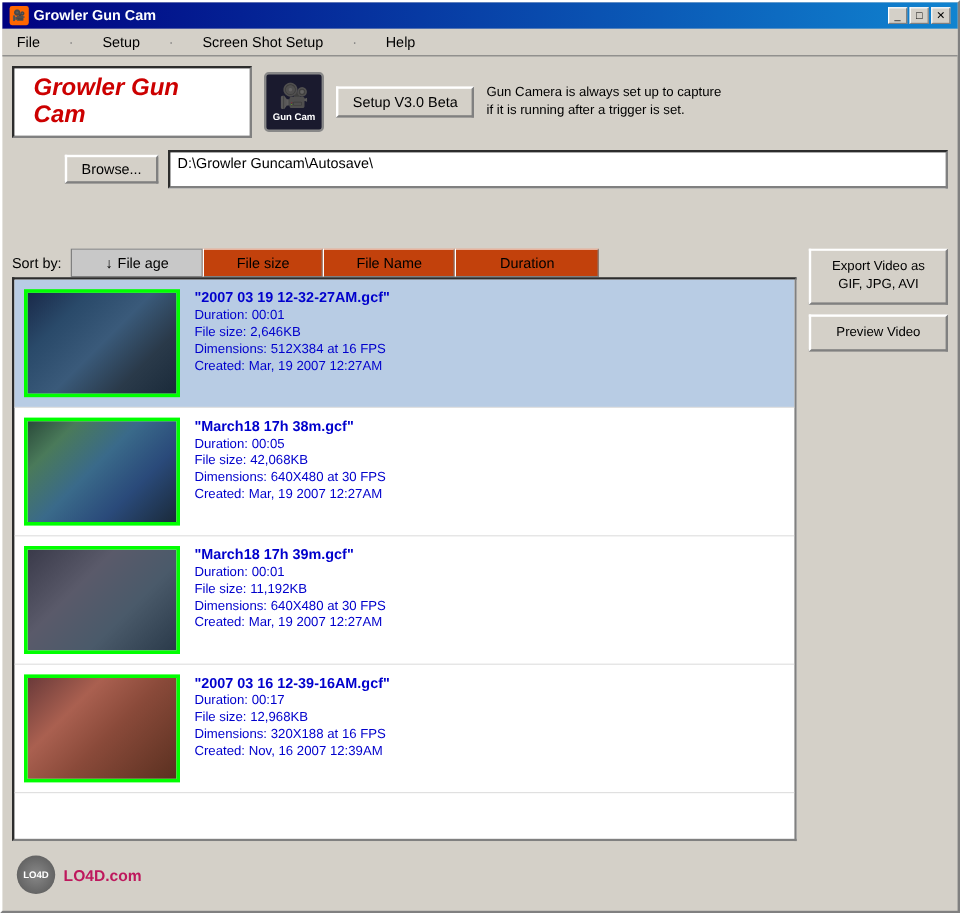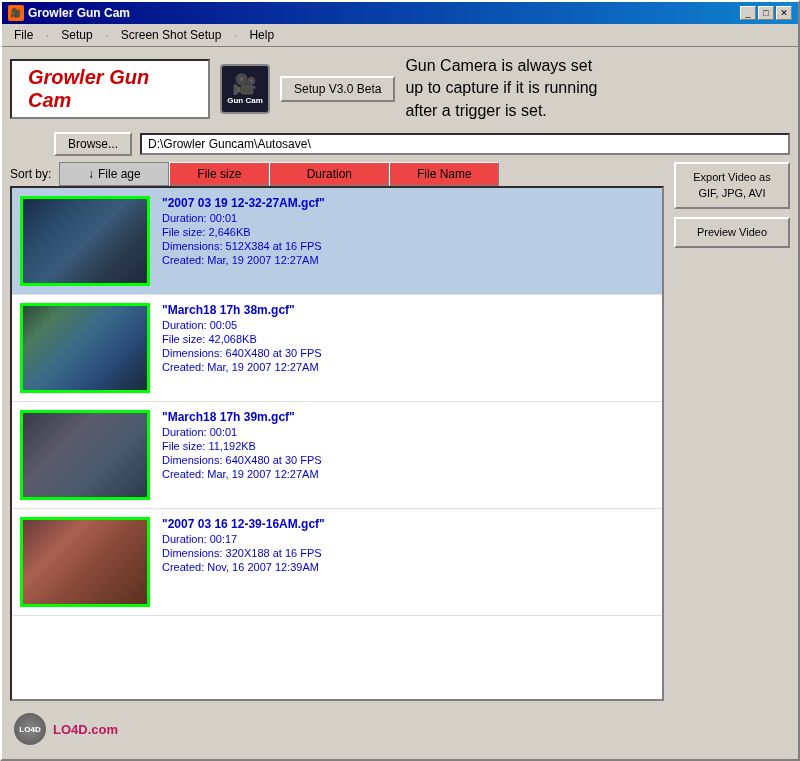--- a/index.html
+++ b/index.html
@@ -68,21 +68,21 @@
       cursor: pointer;
       display: flex;
       align-items: center;
       justify-content: center;
       color: black;
     }
     .menu-bar {
       background: #d4d0c8;
       padding: 2px 4px;
       display: flex;
-      gap: 2px;
+      gap: 14px;
       flex-shrink: 0;
       border-bottom: 1px solid #808080;
     }
     .menu-item {
       padding: 2px 8px;
       font-size: 12px;
       cursor: pointer;
       color: black;
     }
     .menu-separator {
@@ -137,21 +137,21 @@
     .about-btn {
       background: #d4d0c8;
       border: 2px solid #808080;
       border-top-color: #ffffff;
       border-left-color: #ffffff;
       padding: 4px 12px;
       cursor: pointer;
       font-size: 12px;
     }
     .info-text {
-      font-size: 16px;
+      font-size: 11px;
       color: black;
       max-width: 200px;
       line-height: 1.4;
     }
     .browse-row {
       display: flex;
       align-items: center;
       gap: 8px;
       padding-left: 44px;
     }
@@ -164,29 +164,29 @@
       cursor: pointer;
       font-size: 12px;
       white-space: nowrap;
     }
     .path-box {
       background: white;
       border: 2px inset #808080;
       padding: 2px 6px;
       font-size: 12px;
       flex: 1;
-      height: 22px;
+      height: 32px;
     }
     .sort-label {
       font-size: 12px;
       margin-right: 8px;
       white-space: nowrap;
     }
     .sort-btn {
-      background: #ef4444;
+      background: #c2410c;
       border: 1px solid #808080;
       padding: 4px 0;
       cursor: pointer;
       font-size: 12px;
       text-align: center;
       border-top-color: #ffffff;
       border-left-color: #ffffff;
       display: flex;
       align-items: center;
       justify-content: center;
@@ -261,20 +261,21 @@
       font-size: 11px;
       text-align: center;
       width: 116px;
       line-height: 1.4;
     }
     .main-row {
       display: flex;
       gap: 6px;
       flex: 1;
       overflow: hidden;
+      margin-top: 44px;
     }
     .left-col {
       flex: 1;
       display: flex;
       flex-direction: column;
       overflow: hidden;
     }
     .bottom-bar {
       display: flex;
       align-items: center;
@@ -368,25 +369,25 @@
 
         <div class="sort-row">
           <span class="sort-label">Sort by:</span>
           <button class="sort-btn sort-btn-file-age active">
             <span>↓</span>
             <span>File age</span>
           </button>
           <button class="sort-btn sort-btn-file-size">
             <span>File size</span>
           </button>
+          <button class="sort-btn sort-btn-file-name">
+            <span>File Name</span>
+          </button>
           <button class="sort-btn sort-btn-duration">
             <span>Duration</span>
-          </button>
-          <button class="sort-btn sort-btn-file-name">
-            <span>File Name</span>
           </button>
         </div>
 
         <div class="list-container" id="file-list">
 
         <div class="list-item selected">
       <div class="thumbnail" style="background: linear-gradient(135deg, #1a2a4a 0%, #2a4a6a 25%, #3a5a7a 50%, #2a3a4a 75%, #1a2a3a 100%);"></div>
       <div class="item-info">
         <span class="item-filename">"2007 03 19 12-32-27AM.gcf"</span>
         <span class="item-detail">Duration: 00:01</span>
@@ -413,20 +414,21 @@
         <span class="item-detail">File size: 11,192KB</span>
         <span class="item-detail">Dimensions: 640X480 at 30 FPS</span>
         <span class="item-detail">Created: Mar, 19 2007 12:27AM</span>
       </div>
     </div>
             <div class="list-item">
       <div class="thumbnail" style="background: linear-gradient(135deg, #6a3a3a 0%, #aa6050 30%, #8a4a3a 55%, #5a3020 100%);"></div>
       <div class="item-info">
         <span class="item-filename">"2007 03 16 12-39-16AM.gcf"</span>
         <span class="item-detail">Duration: 00:17</span>
+        <span class="item-detail">File size: 12,968KB</span>
         <span class="item-detail">Dimensions: 320X188 at 16 FPS</span>
         <span class="item-detail">Created: Nov, 16 2007 12:39AM</span>
       </div>
     </div>
           </div>
       </div>
 
       <div class="right-buttons">
         <button class="right-btn">Export Video as GIF, JPG, AVI</button>
         <button class="right-btn">Preview Video</button>

